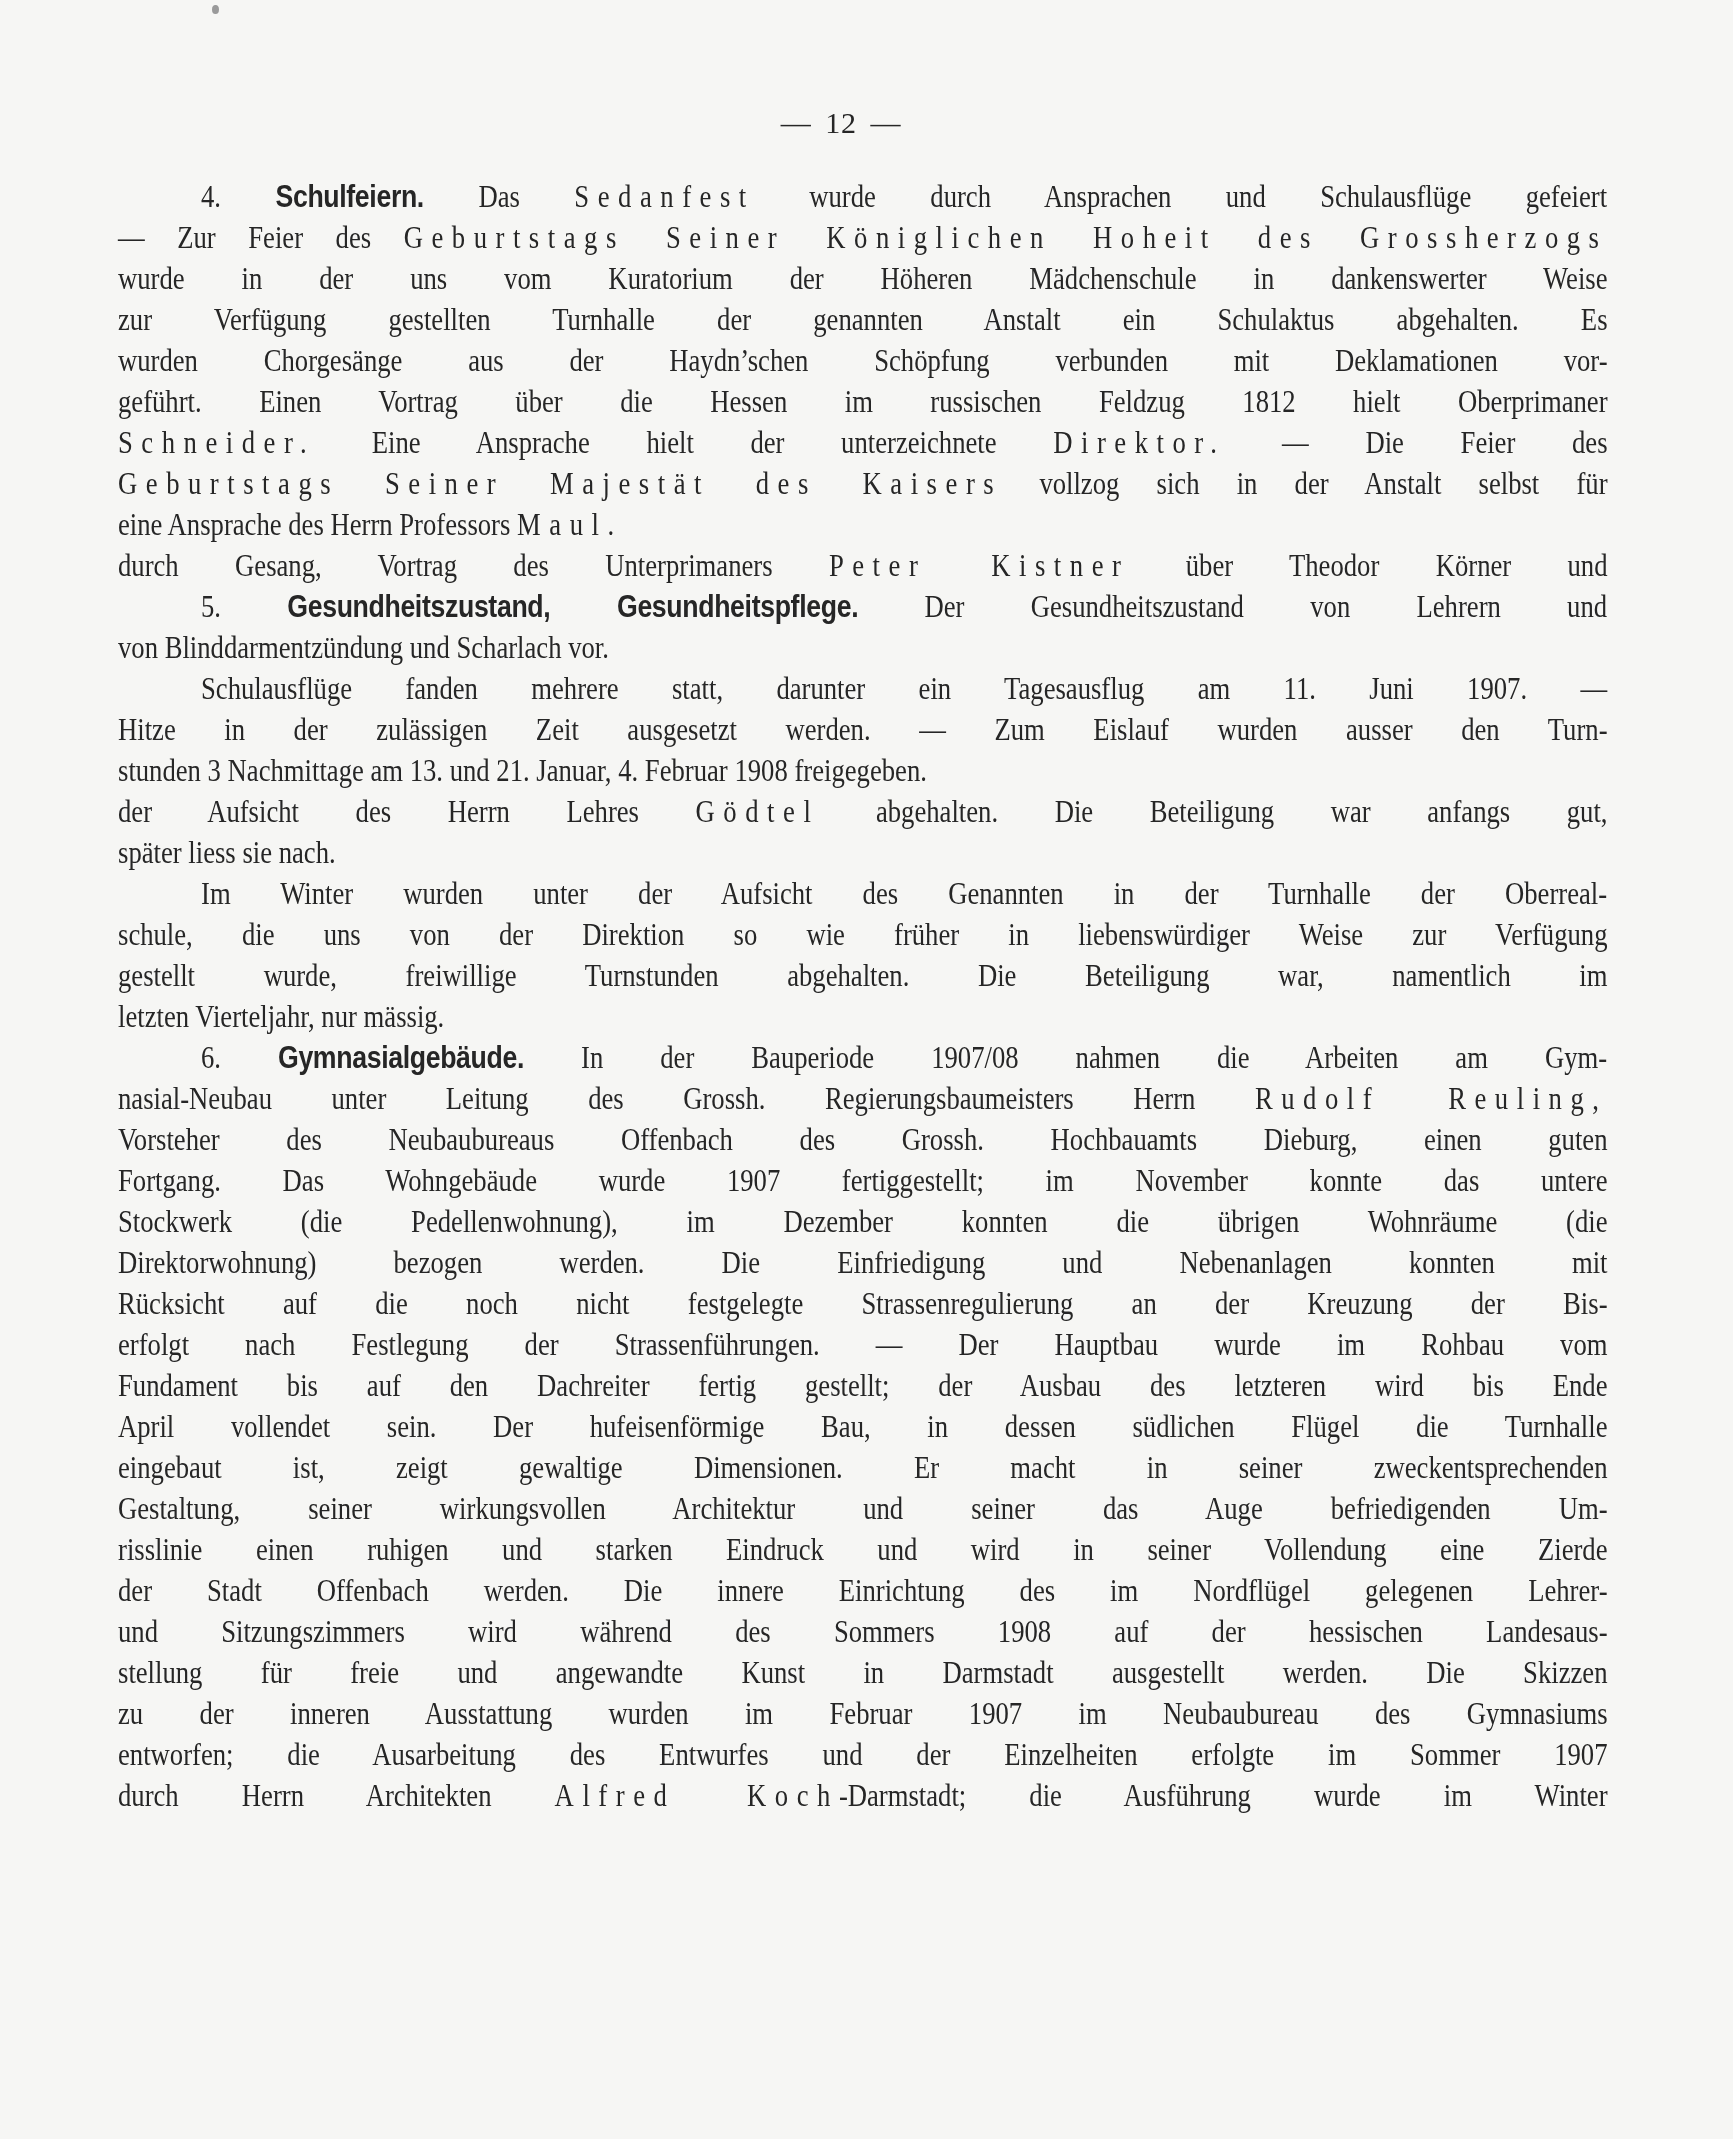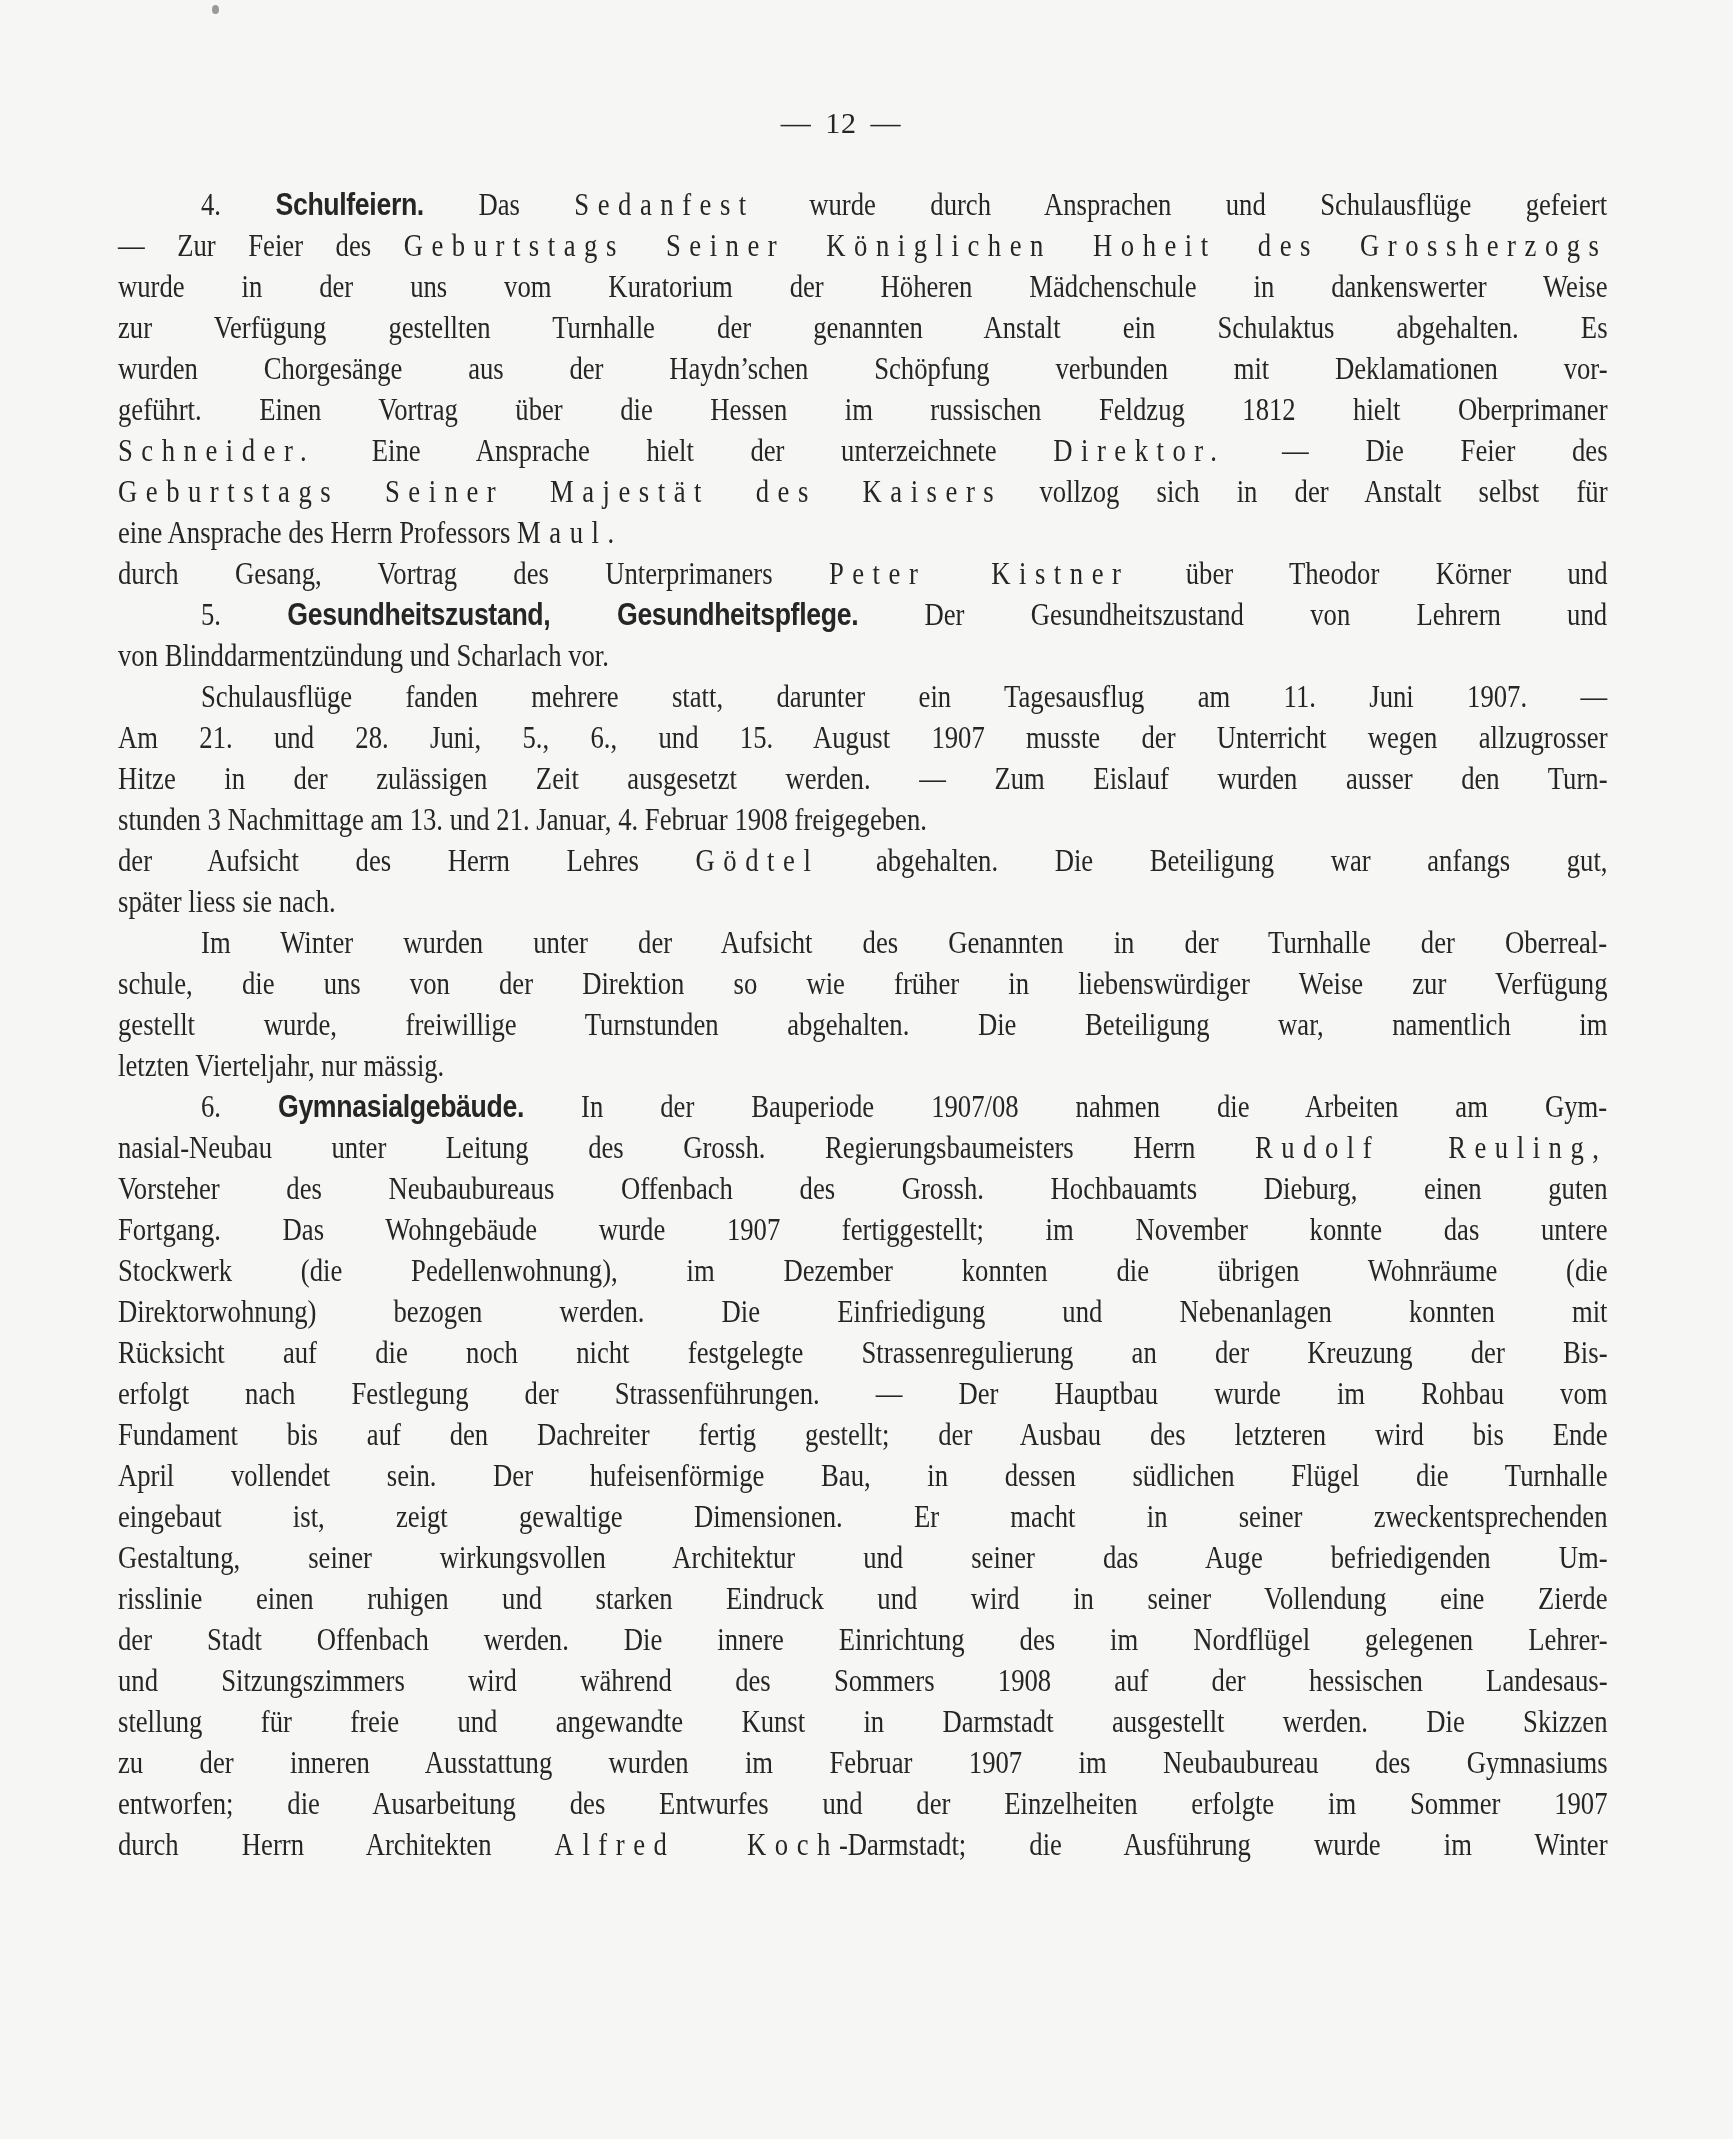--- a/index.html
+++ b/index.html
@@ -15,21 +15,21 @@
     position: absolute; left: 212px; top: 4.6px;
     width: 6.8px; height: 9px; border-radius: 50%;
     background: #9a9a9a;
   }
   .page-number {
     position: absolute; top: 106px; left: 0; width: 1682px;
     text-align: center; font-size: 30px; letter-spacing: 0.8px;
   }
   .page-number .pn-dash { display: inline-block; margin: 0 13.7px; }
   .body-text {
-    position: absolute; left: 118px; top: 176px; width: 1490px; margin-top: 8px;
+    position: absolute; left: 118px; top: 176px; width: 1490px;
   }
   .line {
     display: block;
     height: 41px; line-height: 41px;
     font-size: 31px;
     text-align: justify;
     text-align-last: justify;
     white-space: nowrap;
     word-spacing: 0;
     transform-origin: left center;
@@ -65,21 +65,20 @@
     <div class="line"><span class="inner" style="width: 1732px; white-space: normal; display: inline-block; transform: scaleX(0.86); transform-origin: left center;"><span>zur Verfügung gestellten Turnhalle der genannten Anstalt ein Schulaktus abgehalten. Es</span></span></div>
     <div class="line"><span class="inner" style="width: 1732px; white-space: normal; display: inline-block; transform: scaleX(0.86); transform-origin: left center;"><span>wurden Chorgesänge aus der Haydn’schen Schöpfung verbunden mit Deklamationen vor-</span></span></div>
     <div class="line"><span class="inner" style="width: 1732px; white-space: normal; display: inline-block; transform: scaleX(0.86); transform-origin: left center;"><span>geführt. Einen Vortrag über die Hessen im russischen Feldzug 1812 hielt Oberprimaner</span></span></div>
     <div class="line"><span class="inner" style="width: 1732px; white-space: normal; display: inline-block; transform: scaleX(0.86); transform-origin: left center;"><span class="sp">Schneider.</span><span> Eine Ansprache hielt der unterzeichnete </span><span class="sp">Direktor.</span><span> — Die Feier des</span></span></div>
     <div class="line"><span class="inner" style="width: 1732px; white-space: normal; display: inline-block; transform: scaleX(0.86); transform-origin: left center;"><span class="sp">Geburtstags Seiner Majestät des Kaisers</span><span> vollzog sich in der Anstalt selbst für</span></span></div>
     <div class="line last"><span class="inner" style="width: auto; white-space: nowrap; display: inline-block; transform: scaleX(0.86); transform-origin: left center;"><span>eine Ansprache des Herrn Professors </span><span class="sp">Maul.</span></span></div>
     <div class="line"><span class="inner" style="width: 1732px; white-space: normal; display: inline-block; transform: scaleX(0.86); transform-origin: left center;"><span>durch Gesang, Vortrag des Unterprimaners </span><span class="sp">Peter Kistner</span><span> über Theodor Körner und</span></span></div>
     <div class="line indent"><span class="inner" style="width: 1635px; white-space: normal; display: inline-block; transform: scaleX(0.86); transform-origin: left center;"><span>5.</span> <span class="hd">Gesundheitszustand, Gesundheitspflege.</span> <span>Der Gesundheitszustand von Lehrern und</span></span></div>
     <div class="line last"><span class="inner" style="width: auto; white-space: nowrap; display: inline-block; transform: scaleX(0.86); transform-origin: left center;"><span>von Blinddarmentzündung und Scharlach vor.</span></span></div>
     <div class="line indent"><span class="inner" style="width: 1635px; white-space: normal; display: inline-block; transform: scaleX(0.86); transform-origin: left center;"><span>Schulausflüge fanden mehrere statt, darunter ein Tagesausflug am 11. Juni 1907. —</span></span></div>
-    <div class="line"><span class="inner" style="width: 1732px; white-space: normal; display: inline-block; transform: scaleX(0.86); transform-origin: left center;"><span>Am 21. und 28. Juni, 5., 6., und 15. August 1907 musste der Unterricht wegen allzugrosser</span></span></div>
     <div class="line"><span class="inner" style="width: 1732px; white-space: normal; display: inline-block; transform: scaleX(0.86); transform-origin: left center;"><span>Hitze in der zulässigen Zeit ausgesetzt werden. — Zum Eislauf wurden ausser den Turn-</span></span></div>
     <div class="line last"><span class="inner" style="width: auto; white-space: nowrap; display: inline-block; transform: scaleX(0.86); transform-origin: left center;"><span>stunden 3 Nachmittage am 13. und 21. Januar, 4. Februar 1908 freigegeben.</span></span></div>
     <div class="line"><span class="inner" style="width: 1732px; white-space: normal; display: inline-block; transform: scaleX(0.86); transform-origin: left center;"><span>der Aufsicht des Herrn Lehres </span><span class="sp">Gödtel</span><span> abgehalten. Die Beteiligung war anfangs gut,</span></span></div>
     <div class="line last"><span class="inner" style="width: auto; white-space: nowrap; display: inline-block; transform: scaleX(0.86); transform-origin: left center;"><span>später liess sie nach.</span></span></div>
     <div class="line indent"><span class="inner" style="width: 1635px; white-space: normal; display: inline-block; transform: scaleX(0.86); transform-origin: left center;"><span>Im Winter wurden unter der Aufsicht des Genannten in der Turnhalle der Oberreal-</span></span></div>
     <div class="line"><span class="inner" style="width: 1732px; white-space: normal; display: inline-block; transform: scaleX(0.86); transform-origin: left center;"><span>schule, die uns von der Direktion so wie früher in liebenswürdiger Weise zur Verfügung</span></span></div>
     <div class="line"><span class="inner" style="width: 1732px; white-space: normal; display: inline-block; transform: scaleX(0.86); transform-origin: left center;"><span>gestellt wurde, freiwillige Turnstunden abgehalten. Die Beteiligung war, namentlich im</span></span></div>
     <div class="line last"><span class="inner" style="width: auto; white-space: nowrap; display: inline-block; transform: scaleX(0.86); transform-origin: left center;"><span>letzten Vierteljahr, nur mässig.</span></span></div>
     <div class="line indent"><span class="inner" style="width: 1635px; white-space: normal; display: inline-block; transform: scaleX(0.86); transform-origin: left center;"><span>6.</span> <span class="hd">Gymnasialgebäude.</span> <span>In der Bauperiode 1907/08 nahmen die Arbeiten am Gym-</span></span></div>
     <div class="line"><span class="inner" style="width: 1732px; white-space: normal; display: inline-block; transform: scaleX(0.86); transform-origin: left center;"><span>nasial-Neubau unter Leitung des Grossh. Regierungsbaumeisters Herrn </span><span class="sp">Rudolf Reuling,</span></span></div>

